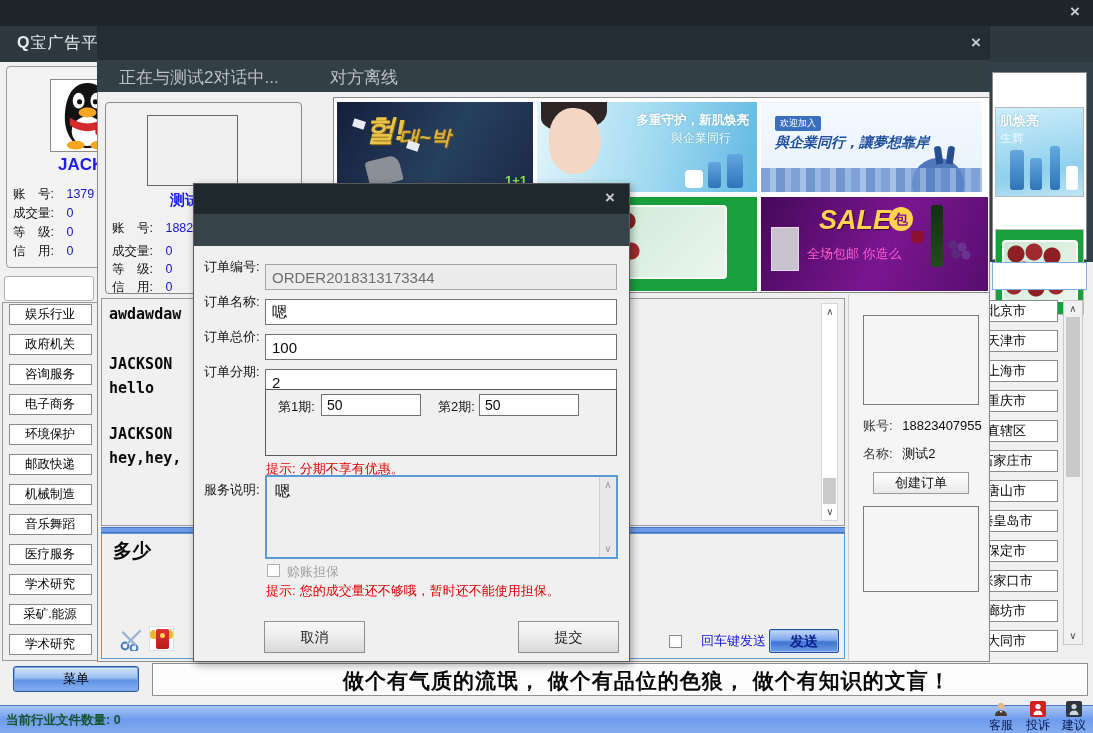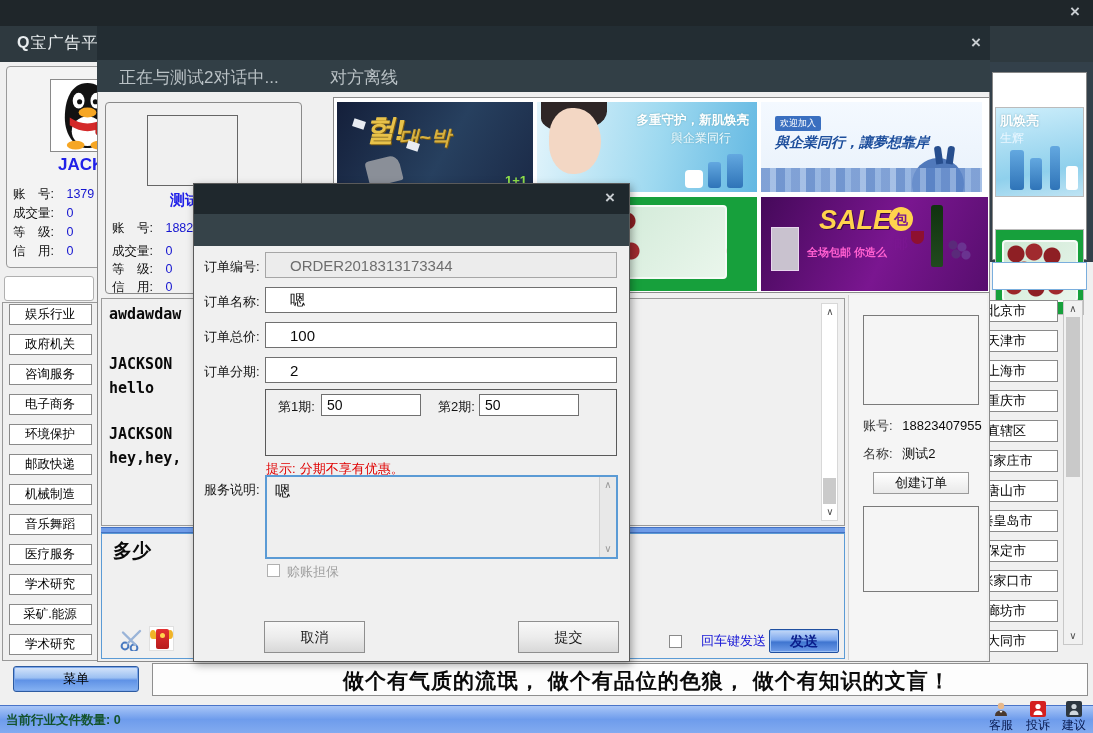--- a/index.html
+++ b/index.html
@@ -99,21 +99,21 @@
   #b-corp .t1{position:absolute;left:14px;top:32px;color:#1d4e9c;font-size:14px;font-weight:bold;font-style:italic;font-family:"Liberation Serif","DejaVu Serif",serif;}
   #b-corp .sky{position:absolute;left:0;bottom:0;width:100%;height:24px;opacity:.85;
      background:repeating-linear-gradient(90deg,#6e93cf 0 9px,#9ab7e2 9px 15px,#5d86c8 15px 24px,#88abdd 24px 30px);}
   #b-corp .globe{position:absolute;right:18px;bottom:-18px;width:52px;height:52px;border-radius:50%;background:#3f6cb4;opacity:.9;}
   #b-corp .p1{position:absolute;right:40px;bottom:28px;width:7px;height:18px;background:#274e8e;border-radius:3px 3px 0 0;transform:rotate(-8deg);}
   #b-corp .p2{position:absolute;right:28px;bottom:28px;width:7px;height:18px;background:#274e8e;border-radius:3px 3px 0 0;transform:rotate(8deg);}
   #b-jujube2-cell{left:203px;top:99px;width:220px;height:94px;background:#17a03c;}
   #b-sale{left:427px;top:99px;width:227px;height:94px;background:linear-gradient(115deg,#45095a 0%,#7a1690 55%,#570e6e 100%);}
   #b-sale .sale{position:absolute;left:58px;top:8px;color:#ffd34d;font-size:27px;font-weight:bold;font-style:italic;text-shadow:1px 1px 0 #3a0648;}
   #b-sale .badge{position:absolute;left:128px;top:10px;width:24px;height:24px;border-radius:50%;background:#ffd34d;color:#7a1690;font-size:14px;text-align:center;line-height:24px;font-weight:bold;}
-  #b-sale .sub{position:absolute;left:46px;top:48px;color:#ff5fd0;font-size:11px;font-weight:bold;}
+  #b-sale .sub{position:absolute;left:46px;top:48px;color:#ff5fd0;font-size:13px;font-weight:normal;}
   #b-sale .photo{position:absolute;left:10px;top:30px;width:28px;height:44px;background:#c9c2cf;border:1px solid #e8d6ee;}
   #b-sale .bottle{position:absolute;left:170px;top:8px;width:12px;height:62px;background:linear-gradient(#10320f,#214a1e);border-radius:3px 3px 2px 2px;}
   #b-sale .glass{position:absolute;left:150px;top:34px;width:13px;height:13px;background:#8e1030;border-radius:0 0 8px 8px;}
   #b-sale .grapes{position:absolute;left:186px;top:42px;width:26px;height:22px;
      background:radial-gradient(circle 5px at 6px 6px,#5a2a7a 0 4px,transparent 5px),
        radial-gradient(circle 5px at 15px 8px,#6a3390 0 4px,transparent 5px),
        radial-gradient(circle 5px at 9px 15px,#5a2a7a 0 4px,transparent 5px),
        radial-gradient(circle 5px at 19px 16px,#6a3390 0 4px,transparent 5px);}
   #b-hidden{left:3px;top:99px;width:196px;height:94px;background:#dcdcdc;}
   
@@ -145,21 +145,21 @@
   .side-row .v{color:#0a0a0a;margin-left:6px;}
   #create-order{position:absolute;left:24px;top:177px;width:96px;height:22px;text-align:center;line-height:20px;font-size:13px;color:#111;
     background:linear-gradient(#ffffff,#e9e9e9);border:1px solid #9a9a9a;}
   
   #dialog{left:193px;top:183px;width:437px;height:479px;z-index:30;background:#f0f0f0;border:1px solid #5a5a5a;box-shadow:2px 3px 8px rgba(0,0,0,.35);}
   #dlg-h1{left:0;top:0;width:435px;height:30px;background:#1f282d;}
   #dlg-h2{left:0;top:30px;width:435px;height:32px;background:#364349;}
   #dlg-close{right:14px;top:6px;}
   .dlg-label{position:absolute;width:66px;text-align:left;font-size:13px;color:#151515;white-space:nowrap;}
   .dlg-input{position:absolute;left:71px;width:352px;height:26px;border:1px solid #707070;background:#fff;
-    font-size:15px;color:#0a0a0a;padding:0 24px;font-family:"Liberation Sans","DejaVu Sans",sans-serif;outline:none;}
+    font-size:15px;color:#0a0a0a;padding:0 6px;font-family:"Liberation Sans","DejaVu Sans",sans-serif;outline:none;margin-top:12px;}
   .dlg-input.disabled{background:#ececec;border-color:#a6a6a6;color:#6e6e6e;}
   #inst-group{position:absolute;left:71px;top:205px;width:352px;height:67px;border:1px solid #5a5a5a;background:#f0f0f0;}
   .inst-label{position:absolute;top:8px;font-size:13px;color:#151515;}
   .inst-input{position:absolute;top:4px;width:100px;height:22px;border:1px solid #707070;background:#fff;font-size:14px;color:#0a0a0a;padding:0 5px;outline:none;}
   .red-tip{position:absolute;font-size:13px;color:#e00000;white-space:nowrap;}
   .red-tip .pfx{margin-right:4px;}
   #desc-box{position:absolute;left:71px;top:291px;width:353px;height:84px;border:2px solid #5b9bd5;background:#efefef;}
   #desc-text{position:absolute;left:8px;top:5px;font-size:15px;color:#0a0a0a;}
   #desc-scroll{position:absolute;right:0;top:0;width:17px;height:80px;background:#e8e8e8;border-left:1px solid #d0d0d0;}
   #guar-check{position:absolute;left:73px;top:380px;width:13px;height:13px;background:#fff;border:1px solid #b0b0b0;}
@@ -454,18 +454,21 @@
       <span id="desc-text">嗯</span>
       <div id="desc-scroll">
         <span class="sc-arrow" style="top:1px;left:-1px;color:#999;">∧</span>
         <span class="sc-arrow" style="bottom:1px;left:-1px;color:#999;">∨</span>
       </div>
     </div>
 
     <div id="guar-check"></div>
     <div id="guar-label">赊账担保</div>
 
+    <div class="red-tip" style="left:72px;top:398px;">
+      <span class="pfx">提示:</span><span>您的成交量还不够哦，暂时还不能使用担保。</span>
+    </div>
 
     <div class="dlg-btn" id="btn-cancel">取消</div>
     <div class="dlg-btn" id="btn-submit">提交</div>
   </div>
 
 </div>
 
 </body></html>

